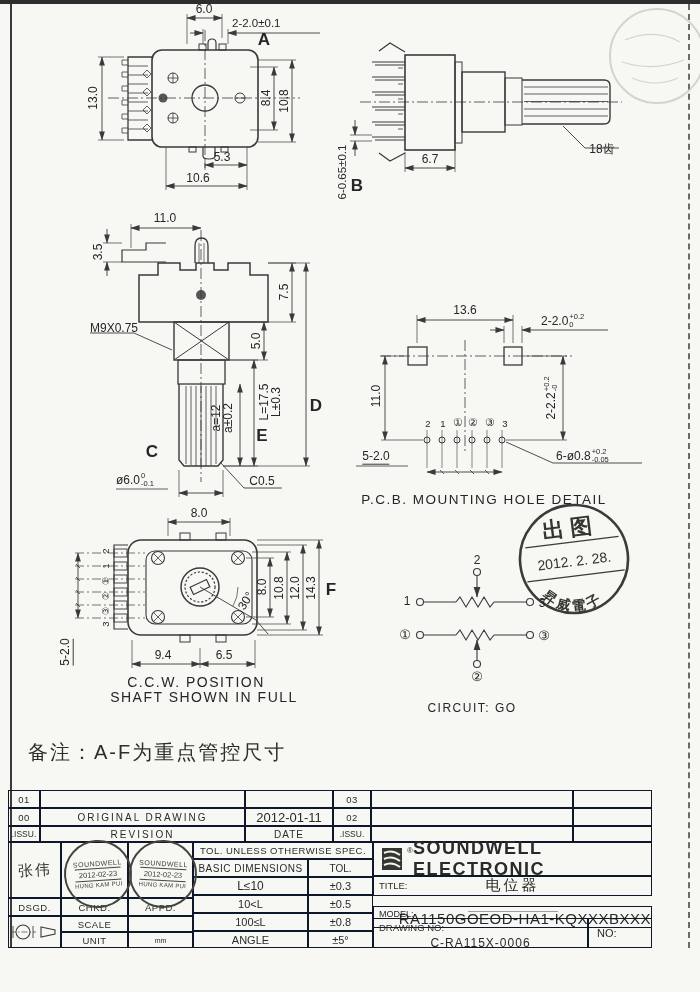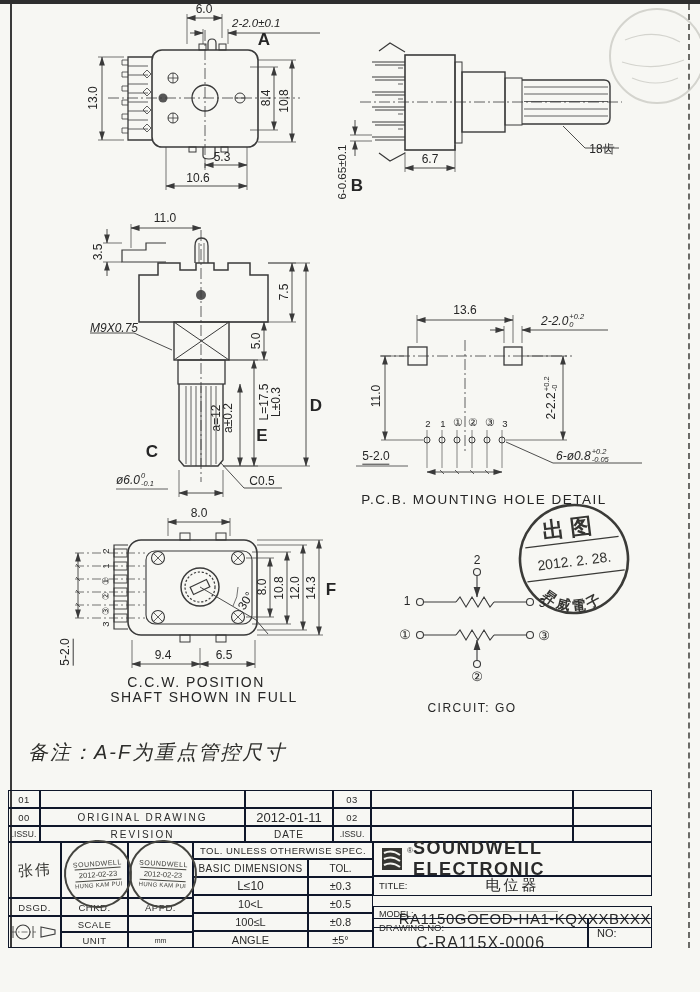--- a/index.html
+++ b/index.html
@@ -3,21 +3,21 @@
 <meta charset="utf-8">
 <style>
   html,body{margin:0;padding:0;background:#e9e9e6;}
   #page{position:relative;width:700px;height:992px;background:#f7f7f3;overflow:hidden;
         font-family:"Liberation Sans",sans-serif;color:#2a2a2a;}
   #topedge{position:absolute;left:0;top:0;width:700px;height:4px;background:#2e2e2e;}
   #borderL{position:absolute;left:10px;top:4px;width:2px;height:944px;background:#3a3a3a;}
   #borderR{position:absolute;left:688px;top:4px;height:944px;border-left:2px dashed #6a6a66;}
   .lbl{position:absolute;white-space:nowrap;font-size:12px;color:#262626;
        transform:translate(-50%,-50%);line-height:1.05;}
-  .tl{transform:none;font-style:italic;}
+  .tl{transform:none;}
   .r{transform:translate(-50%,-50%) rotate(-90deg);}
   .letter{font-size:17px;font-weight:600;}
   .cap{letter-spacing:1.5px;font-size:14px;}
   .tolwrap{display:inline-flex;align-items:center;}
   .tolstack{display:inline-flex;flex-direction:column;font-size:7.5px;line-height:1.1;margin-left:1px;}
   .ul{border-bottom:1px solid #3a3a3a;padding-bottom:1px;}
   .pin{font-size:9.5px;}
   
   #tb{position:absolute;left:8px;top:790px;width:646px;height:158px;}
   .cell{position:absolute;border:1px solid #0f172a;box-sizing:border-box;display:flex;
@@ -474,17 +474,17 @@
     <div class="cell" style="left:365px;top:86px;width:279px;height:20px">
       <span style="position:absolute;left:5px;top:3px;font-size:9.5px">TITLE:</span>
       <span style="font-size:15px;letter-spacing:3px;border-bottom:1px solid #47474380;padding:16px 18px">电位器</span>
     </div>
     <div class="cell" style="left:365px;top:116px;width:279px;height:22px;align-items:flex-end;justify-content:flex-end">
       <span style="position:absolute;left:5px;top:2px;font-size:9px">MODEL:</span>
       <span style="font-size:15px;letter-spacing:.5px">RA1150GOEOD-HA1-KQXXXBXXX</span>
     </div>
     <div class="cell" style="left:365px;top:128px;width:215px;height:30px">
       <span style="position:absolute;left:5px;top:3px;font-size:9.5px">DRAWING NO:</span>
-      <span style="font-size:16px;letter-spacing:1px;margin-top:20px">C-RA115X-0006</span>
+      <span style="font-size:12px;letter-spacing:1px;margin-top:20px">C-RA115X-0006</span>
     </div>
     <div class="cell" style="left:580px;top:128px;width:64px;height:30px;justify-content:flex-start;padding-left:8px;font-size:11px">NO:</div>
   </div>
 </div>
 
 </body></html>

